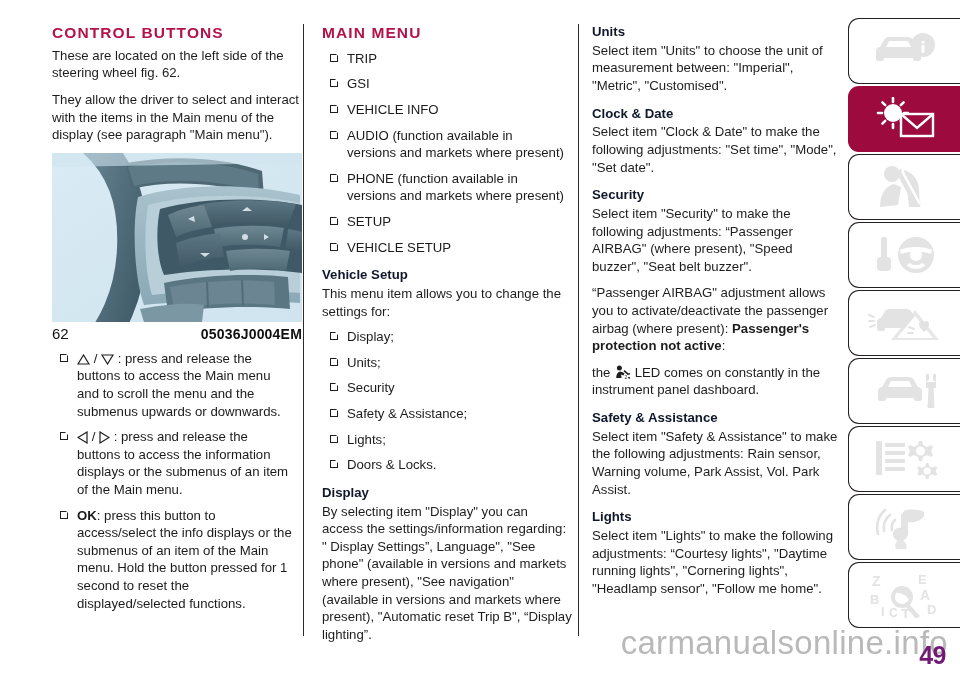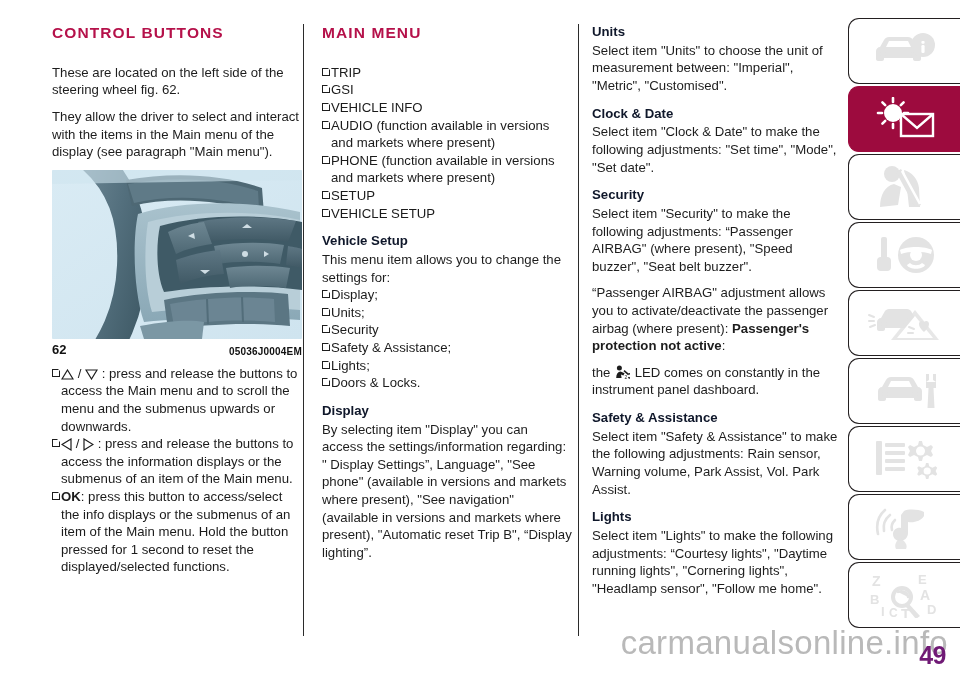--- a/index.html
+++ b/index.html
@@ -14,58 +14,58 @@
   .col{position:absolute;top:24px;width:250px;height:612px;}
   .col1{left:52px;}
   .col2{left:322px;}
   .col3{left:592px;}
   .divider{position:absolute;top:24px;width:1px;height:612px;background:#2b2b2b;}
   .div1{left:303px;}
   .div2{left:578px;}
 
   h1.sect{
     font-size:15.5px;font-weight:bold;color:#b5114a;
-    letter-spacing:1.1px;margin:0 0 22px 0;line-height:1.15;
+    letter-spacing:1.1px;margin:0 0 5px 0;line-height:1.15;
     text-transform:uppercase;
   }
   h2.sub{
     font-size:13.2px;font-weight:bold;color:#0f172a;
     margin:11px 0 2px 0;line-height:1.2;
   }
   h2.sub.first{margin-top:0;}
   p{
     font-size:13.2px;line-height:17.6px;margin:0 0 9px 0;
     color:#1d1d1d;
   }
   p.tight{margin-bottom:0;}
   ul.blist{list-style:none;margin:0 0 9px 0;padding:0;}
   ul.blist li{
     font-size:13.2px;line-height:17.6px;
-    position:relative;padding-left:9px;margin:0;
+    position:relative;padding-left:17px;margin:8px;
   }
   .sq{
     display:inline-block;width:8px;height:8px;
     border:1.6px solid #1d1d1d;position:absolute;left:0;top:4px;
     box-sizing:border-box;
   }
   .sq::after{
     content:"";position:absolute;right:-1.6px;top:-1.6px;
     border-left:4px solid transparent;border-top:4px solid #ffffff;
   }
   b.em{font-weight:bold;}
 
   
   .figwrap{margin:6px 0 8px 0;position:relative;}
   .figimg{width:250px;height:169px;display:block;border-radius:1px;}
   .figbar{
     display:flex;justify-content:space-between;align-items:flex-end;
     margin-top:3px;
   }
-  .fignum{font-size:13px;font-weight:bold;color:#111;text-align:center;}
-  .figcode{font-size:10px;font-weight:bold;color:#111;letter-spacing:.2px;}
+  .fignum{font-size:15px;font-weight:normal;color:#111;text-align:center;}
+  .figcode{font-size:14px;font-weight:bold;color:#111;letter-spacing:.2px;}
   .tri{display:inline-block;vertical-align:middle;}
 
   
   .rail{position:absolute;right:0;top:18px;width:112px;}
   .tab{
     width:112px;height:66px;margin-bottom:2px;
     border:1.6px solid #231f20;border-left:1.6px solid #231f20;
     border-top-left-radius:11px;border-bottom-left-radius:11px;
     border-right:none;
     background:#ffffff;box-sizing:border-box;

